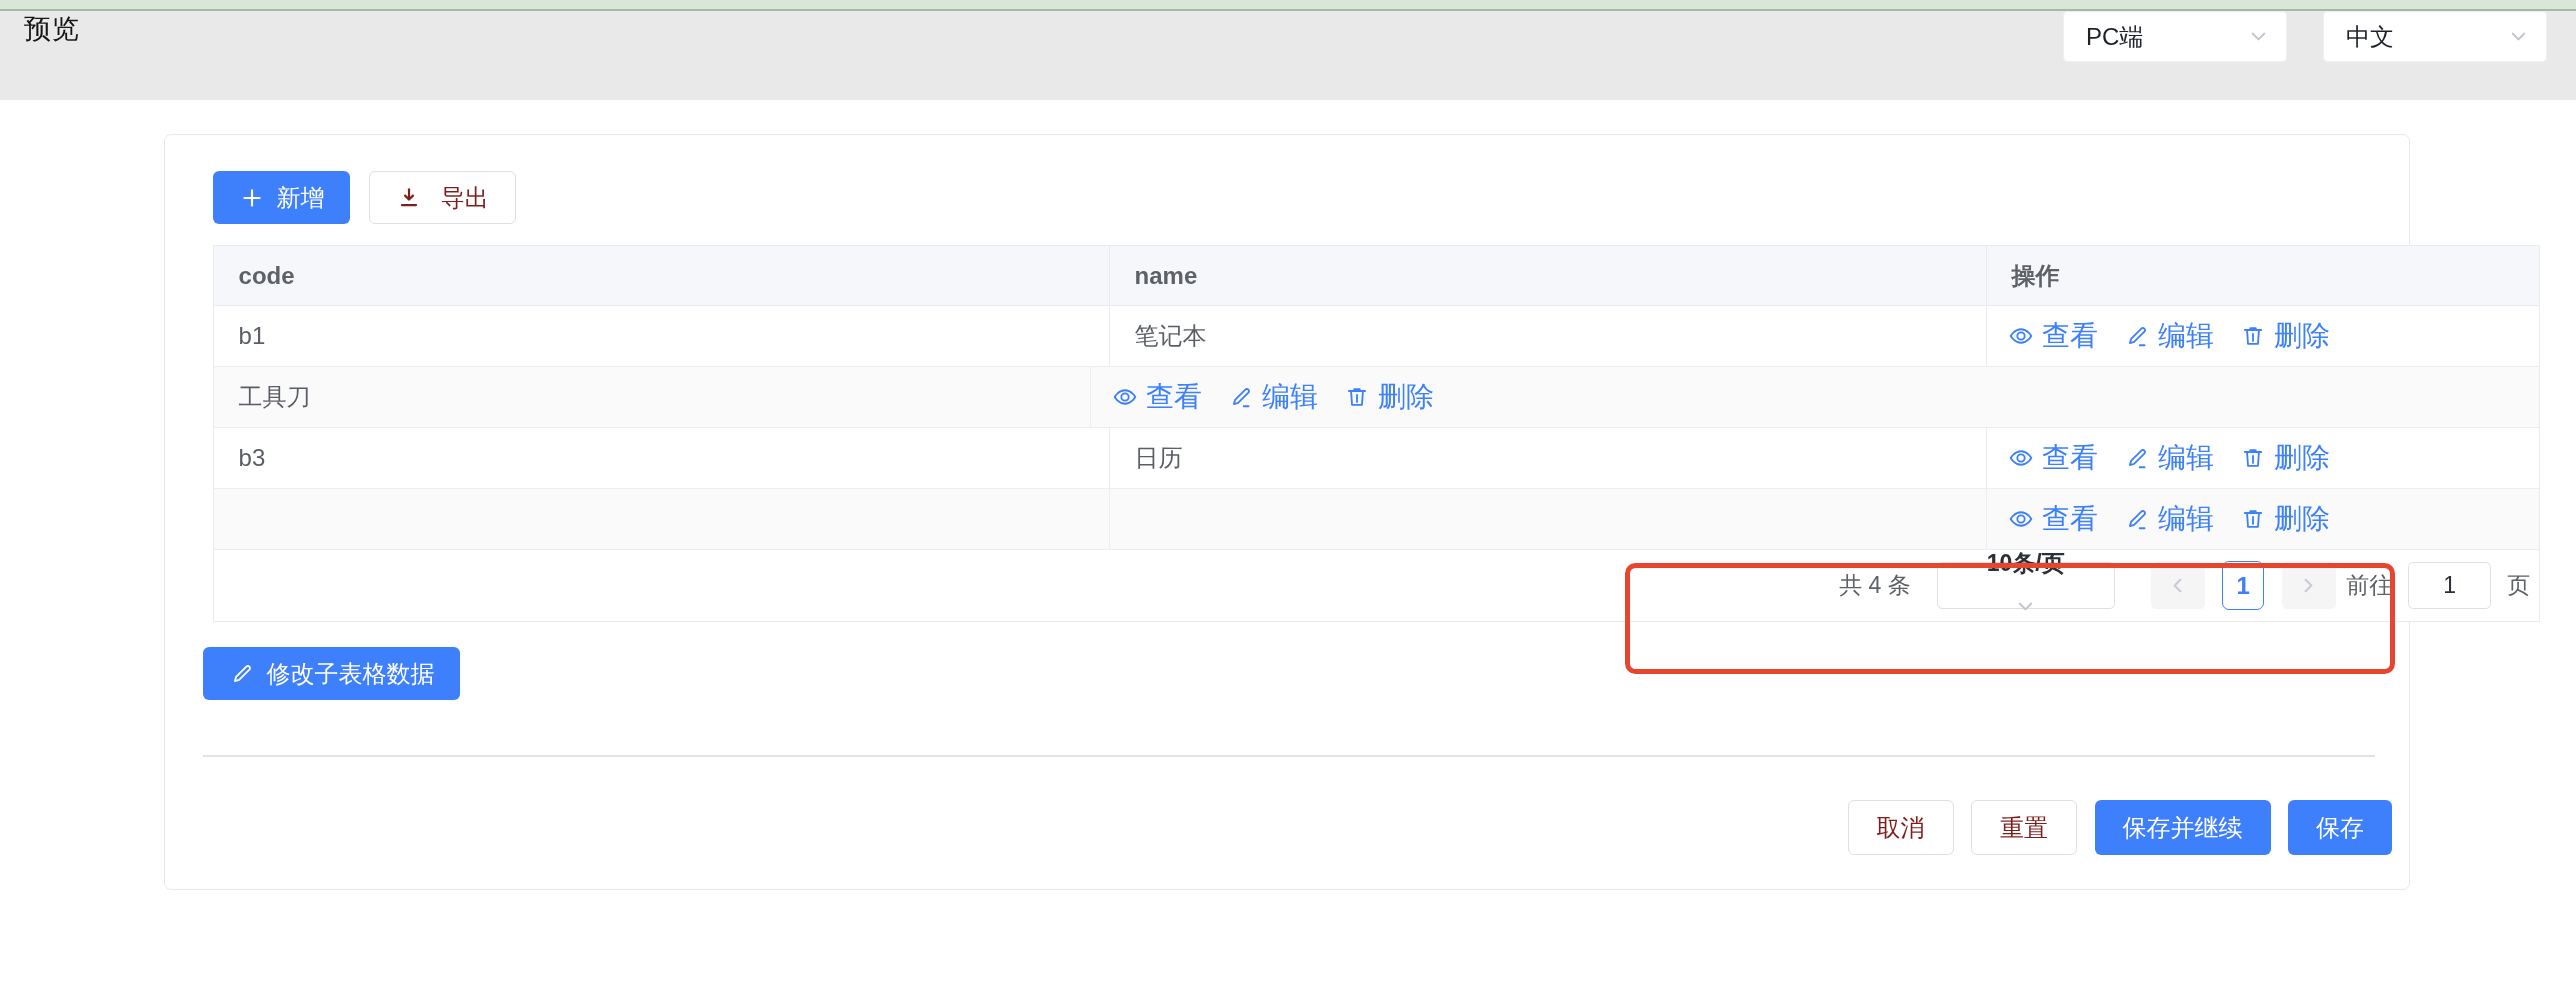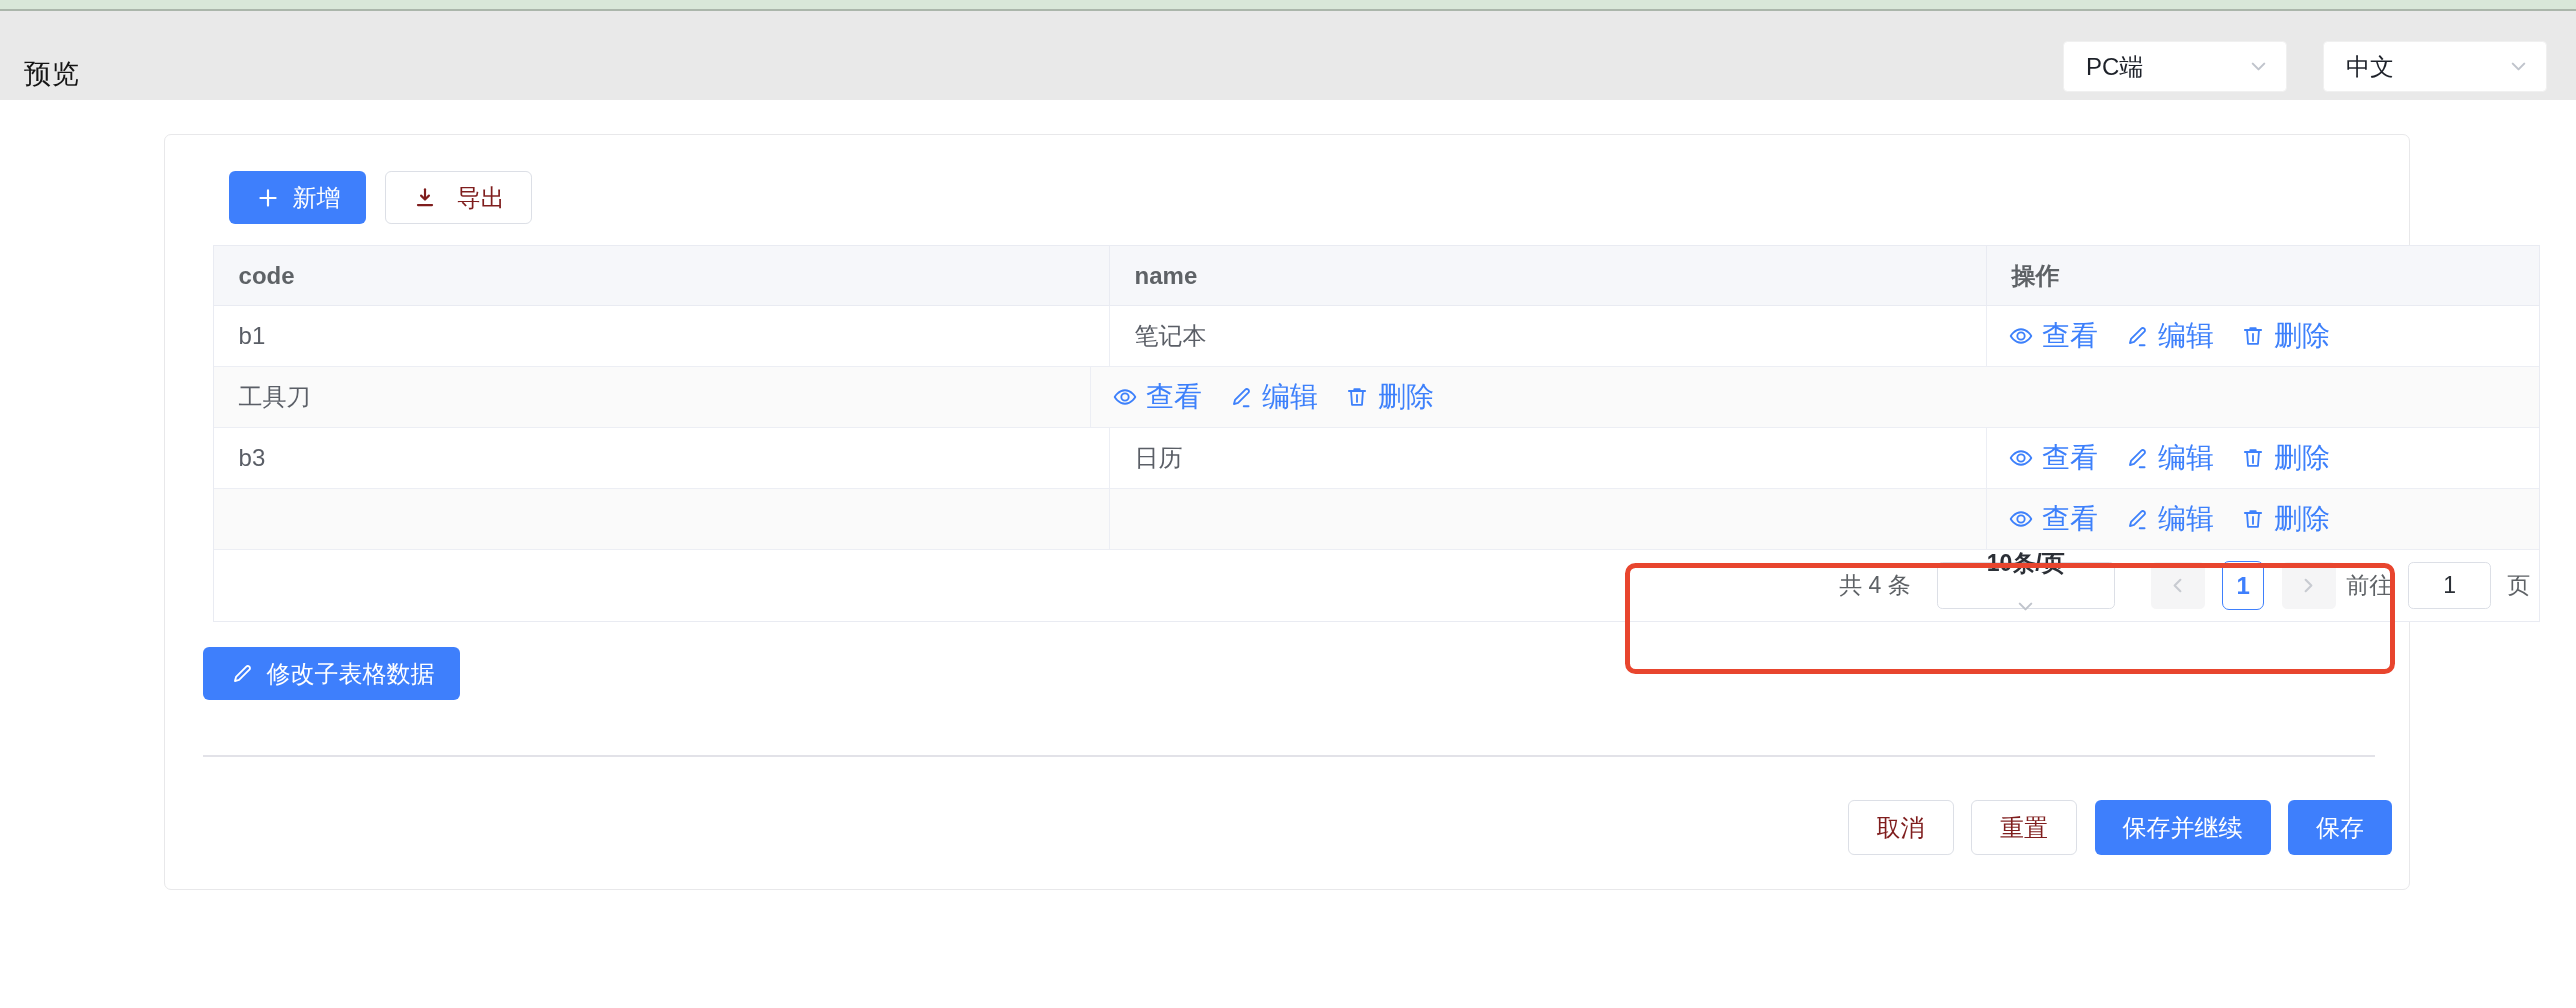--- a/index.html
+++ b/index.html
@@ -2,37 +2,37 @@
 <html style="font-size:14px"><head>
 <meta charset="utf-8">
 <style>
   * { margin:0; padding:0; box-sizing:border-box; }
   html,body { width:2576px; height:1008px; background:#ffffff;
     font-family:"Liberation Sans","DejaVu Sans",sans-serif; overflow:hidden; }
 
   
   .top-strip { height:8.8px; background:#d9e7d9; }
   .top-strip-line { height:2.6px; background:#abb6ab; }
-  .app-header { height:89px; background:#e9e9e9; display:flex; align-items:flex-end;
-    padding:0 29px 8px 24px; }
+  .app-header { height:89px; background:#e9e9e9; display:flex; align-items:flex-start;
+    padding:0 29px 0 24px; }
   .app-title { font-size:27px; color:#151515; letter-spacing:0.9px; }
   .header-selects { margin-left:auto; display:flex; gap:36px; }
   .hselect { width:224px; height:51px; background:#fff; border-radius:4.4px;
     display:flex; align-items:center; padding:0 16px 0 22px; font-size:24px; color:#1d2129;
     border:0.9px solid #f0f0f0; cursor:pointer; }
   .hselect .chev { margin-left:auto; display:flex; }
   .chev svg, .pgchev svg { width:23px; height:23px; fill:none; stroke:#c0c4cc;
     stroke-width:2.2; stroke-linecap:round; stroke-linejoin:round; }
 
   
   .card { position:relative; margin:34px 0 0 164px; width:2246px; height:756px;
     border:1.8px solid #e8e8ea; border-radius:7px; background:#fff; }
 
   
-  .toolbar { position:absolute; top:36px; left:48px; display:flex; gap:18.4px;margin-left:16px; }
+  .toolbar { position:absolute; top:36px; left:48px; display:flex; gap:18.4px; }
   .btn { display:inline-flex; align-items:center; justify-content:center; gap:11.4px;
     height:53px; border-radius:6.1px; font-size:24px; cursor:pointer; padding:0 26px; }
   .btn-primary { background:#3e7ffc; color:#fff; border:none; }
   .btn-plain { background:#fff; color:#7f1d1d; border:1.8px solid #dcdfe6;gap:19px; }
   .bicon svg { width:26px; height:26px; fill:none; stroke:currentColor; stroke-width:2;
     stroke-linecap:round; stroke-linejoin:round; display:block; }
 
   
   .table-wrap { position:absolute; top:110px; left:48px; width:2327px;
     border:1.8px solid #e9ebf2; background:#fff; }

